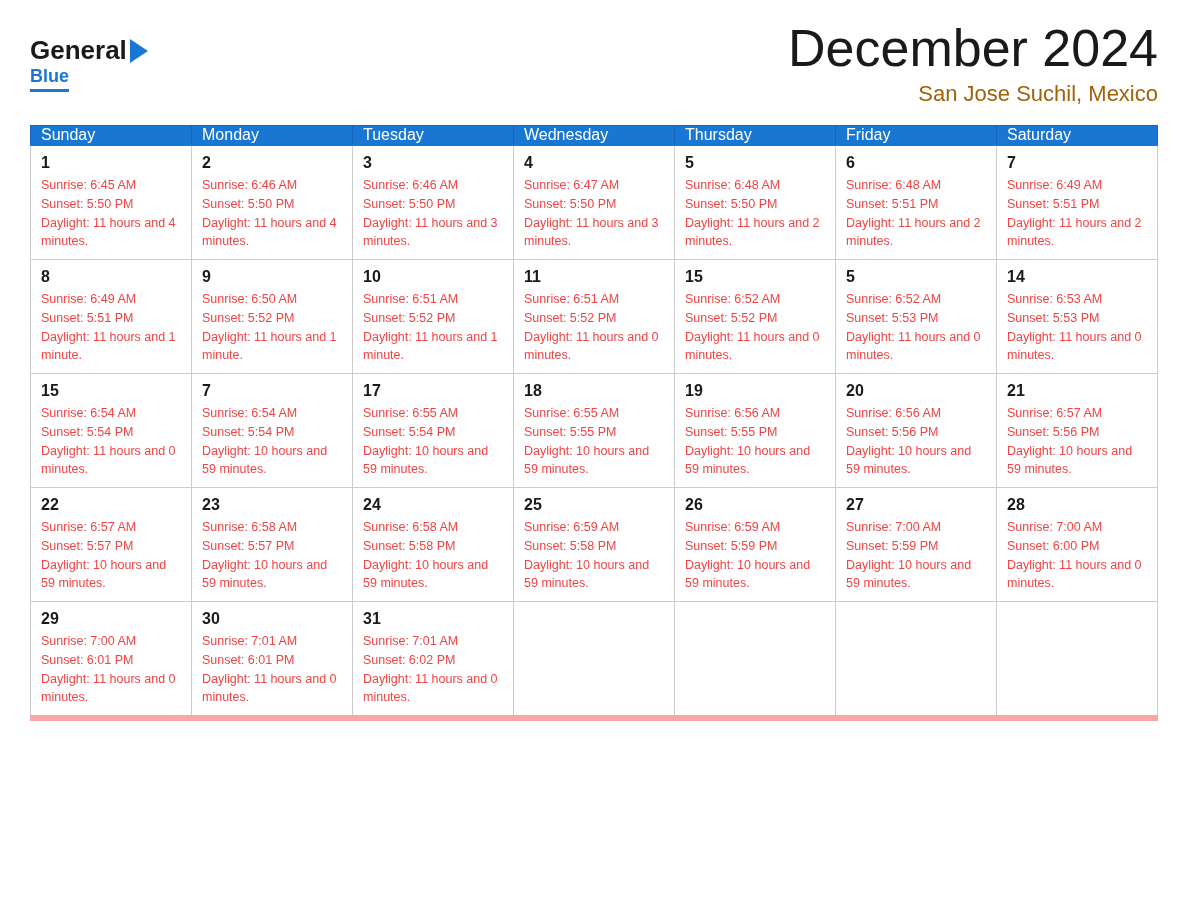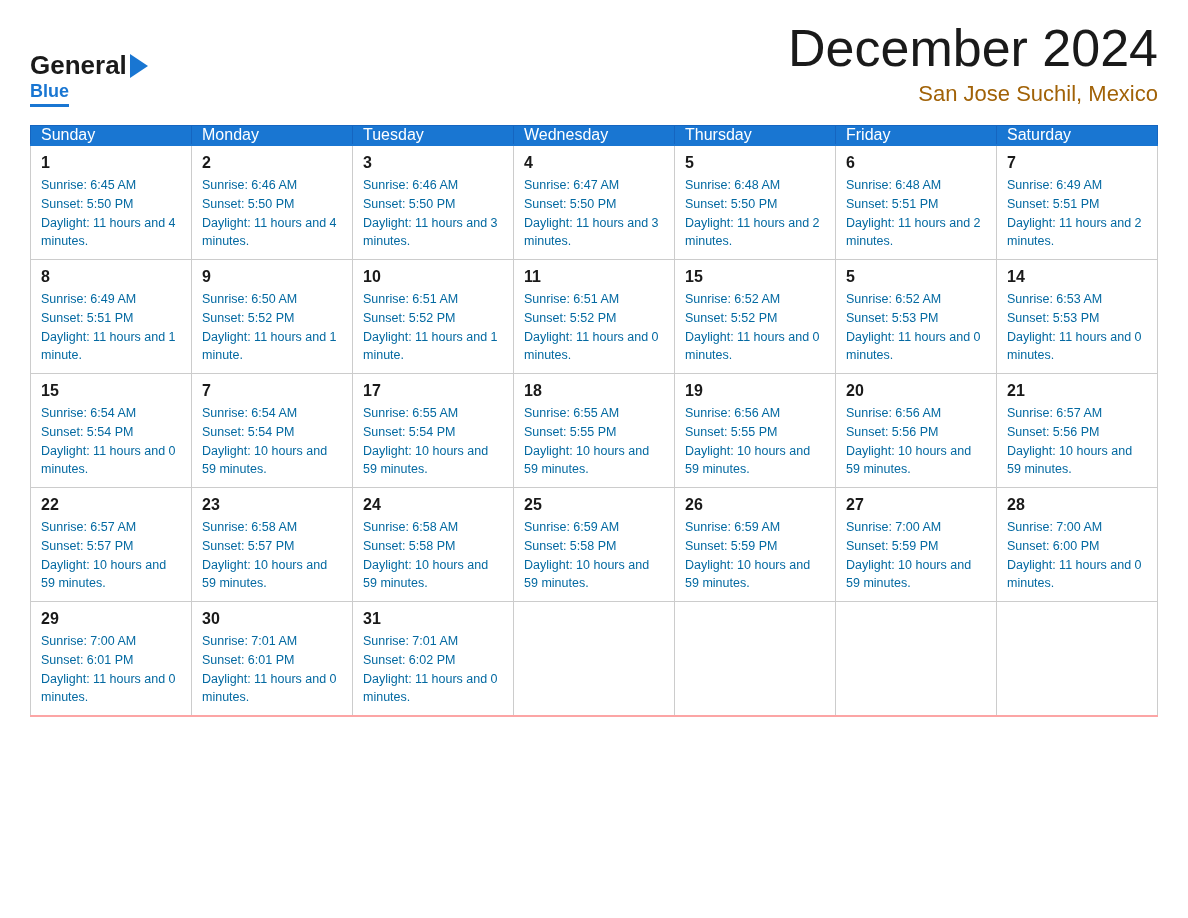--- a/index.html
+++ b/index.html
@@ -6,21 +6,21 @@
     body {
       font-family: Arial, sans-serif;
       background: #fff;
       padding: 20px 30px;
       width: 1188px;
       min-height: 918px;
     }
     .header-area {
       display: flex;
       justify-content: space-between;
-      align-items: flex-end;
+      align-items: center;
       margin-bottom: 18px;
     }
     .logo-area {
       display: flex;
       flex-direction: column;
       align-items: flex-start;
     }
     .logo-text {
       font-size: 26px;
       font-weight: bold;
@@ -86,27 +86,27 @@
     .day-number {
       font-size: 16px;
       font-weight: bold;
       color: #1a1a1a;
       margin-bottom: 4px;
       display: block;
     }
     .day-info {
       font-size: 12.5px;
       line-height: 1.5;
-      color: #0369a1;
+      color: #ef4444;
     }
     .empty-cell {
       background: #fff;
     }
     tr:last-child td {
-      border-bottom: 2px solid #fca5a5;
+      border-bottom: 6px solid #fca5a5;
     }
     tr:first-child td {
       border-top: 2px solid #1976d2;
     }
     tbody tr td:first-child {
       border-left: 1px solid #ccc;
     }
     .row-divider td {
       border-top: 2px solid #1976d2;
     }

